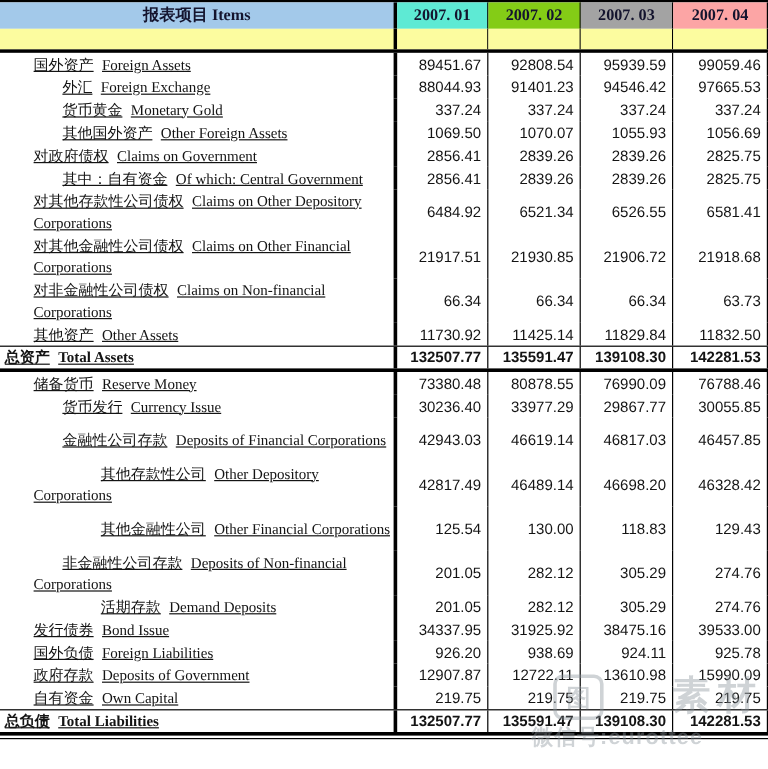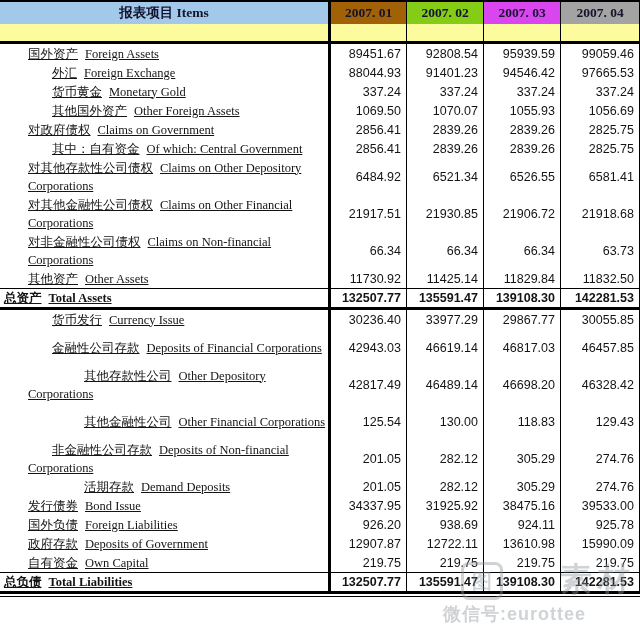--- a/index.html
+++ b/index.html
@@ -42,24 +42,24 @@
           letter-spacing:1px; font-family:"Liberation Sans", sans-serif; }
 </style>
 </head>
 <body>
 
 <div class="sheet">
   <div class="table">
 
     <div class="hrow blue grid">
       <div class="cell lab" style="background: rgb(163, 201, 234);">报表项目 Items</div>
-      <div class="cell" style="background: #a16207;">2007. 01</div>
+      <div class="cell" style="background: #5eead4;">2007. 01</div>
       <div class="cell" style="background: #84cc16;">2007. 02</div>
-      <div class="cell" style="background: #d946ef;">2007. 03</div>
-      <div class="cell" style="background: #a3a3a3;">2007. 04</div>
+      <div class="cell" style="background: #a3a3a3;">2007. 03</div>
+      <div class="cell" style="background: #fca5a5;">2007. 04</div>
     </div>
 
     <div class="hrow yellow grid">
       <div class="cell lab" style="background: rgb(252, 252, 159);"></div>
       <div class="cell" style="background: rgb(252, 252, 159);"></div>
       <div class="cell" style="background: rgb(252, 252, 159);"></div>
       <div class="cell" style="background: rgb(252, 252, 159);"></div>
       <div class="cell" style="background: rgb(252, 252, 159);"></div>
     </div>
 
@@ -189,20 +189,31 @@
       <div class="labtxt">
         <span class="zh">总资产</span><span class="en">Total Assets</span>
       </div>
     </div>
     <div class="cell val">132507.77</div>
     <div class="cell val">135591.47</div>
     <div class="cell val">139108.30</div>
     <div class="cell val">142281.53</div>
   </div>
 
+  <div class="row grid lvl1">
+    <div class="cell lab">
+      <div class="labtxt">
+        <span class="zh">储备货币</span><span class="en">Reserve Money</span>
+      </div>
+    </div>
+    <div class="cell val">73380.48</div>
+    <div class="cell val">80878.55</div>
+    <div class="cell val">76990.09</div>
+    <div class="cell val">76788.46</div>
+  </div>
 
   <div class="row grid lvl2">
     <div class="cell lab">
       <div class="labtxt">
         <span class="zh">货币发行</span><span class="en">Currency Issue</span>
       </div>
     </div>
     <div class="cell val">30236.40</div>
     <div class="cell val">33977.29</div>
     <div class="cell val">29867.77</div>

